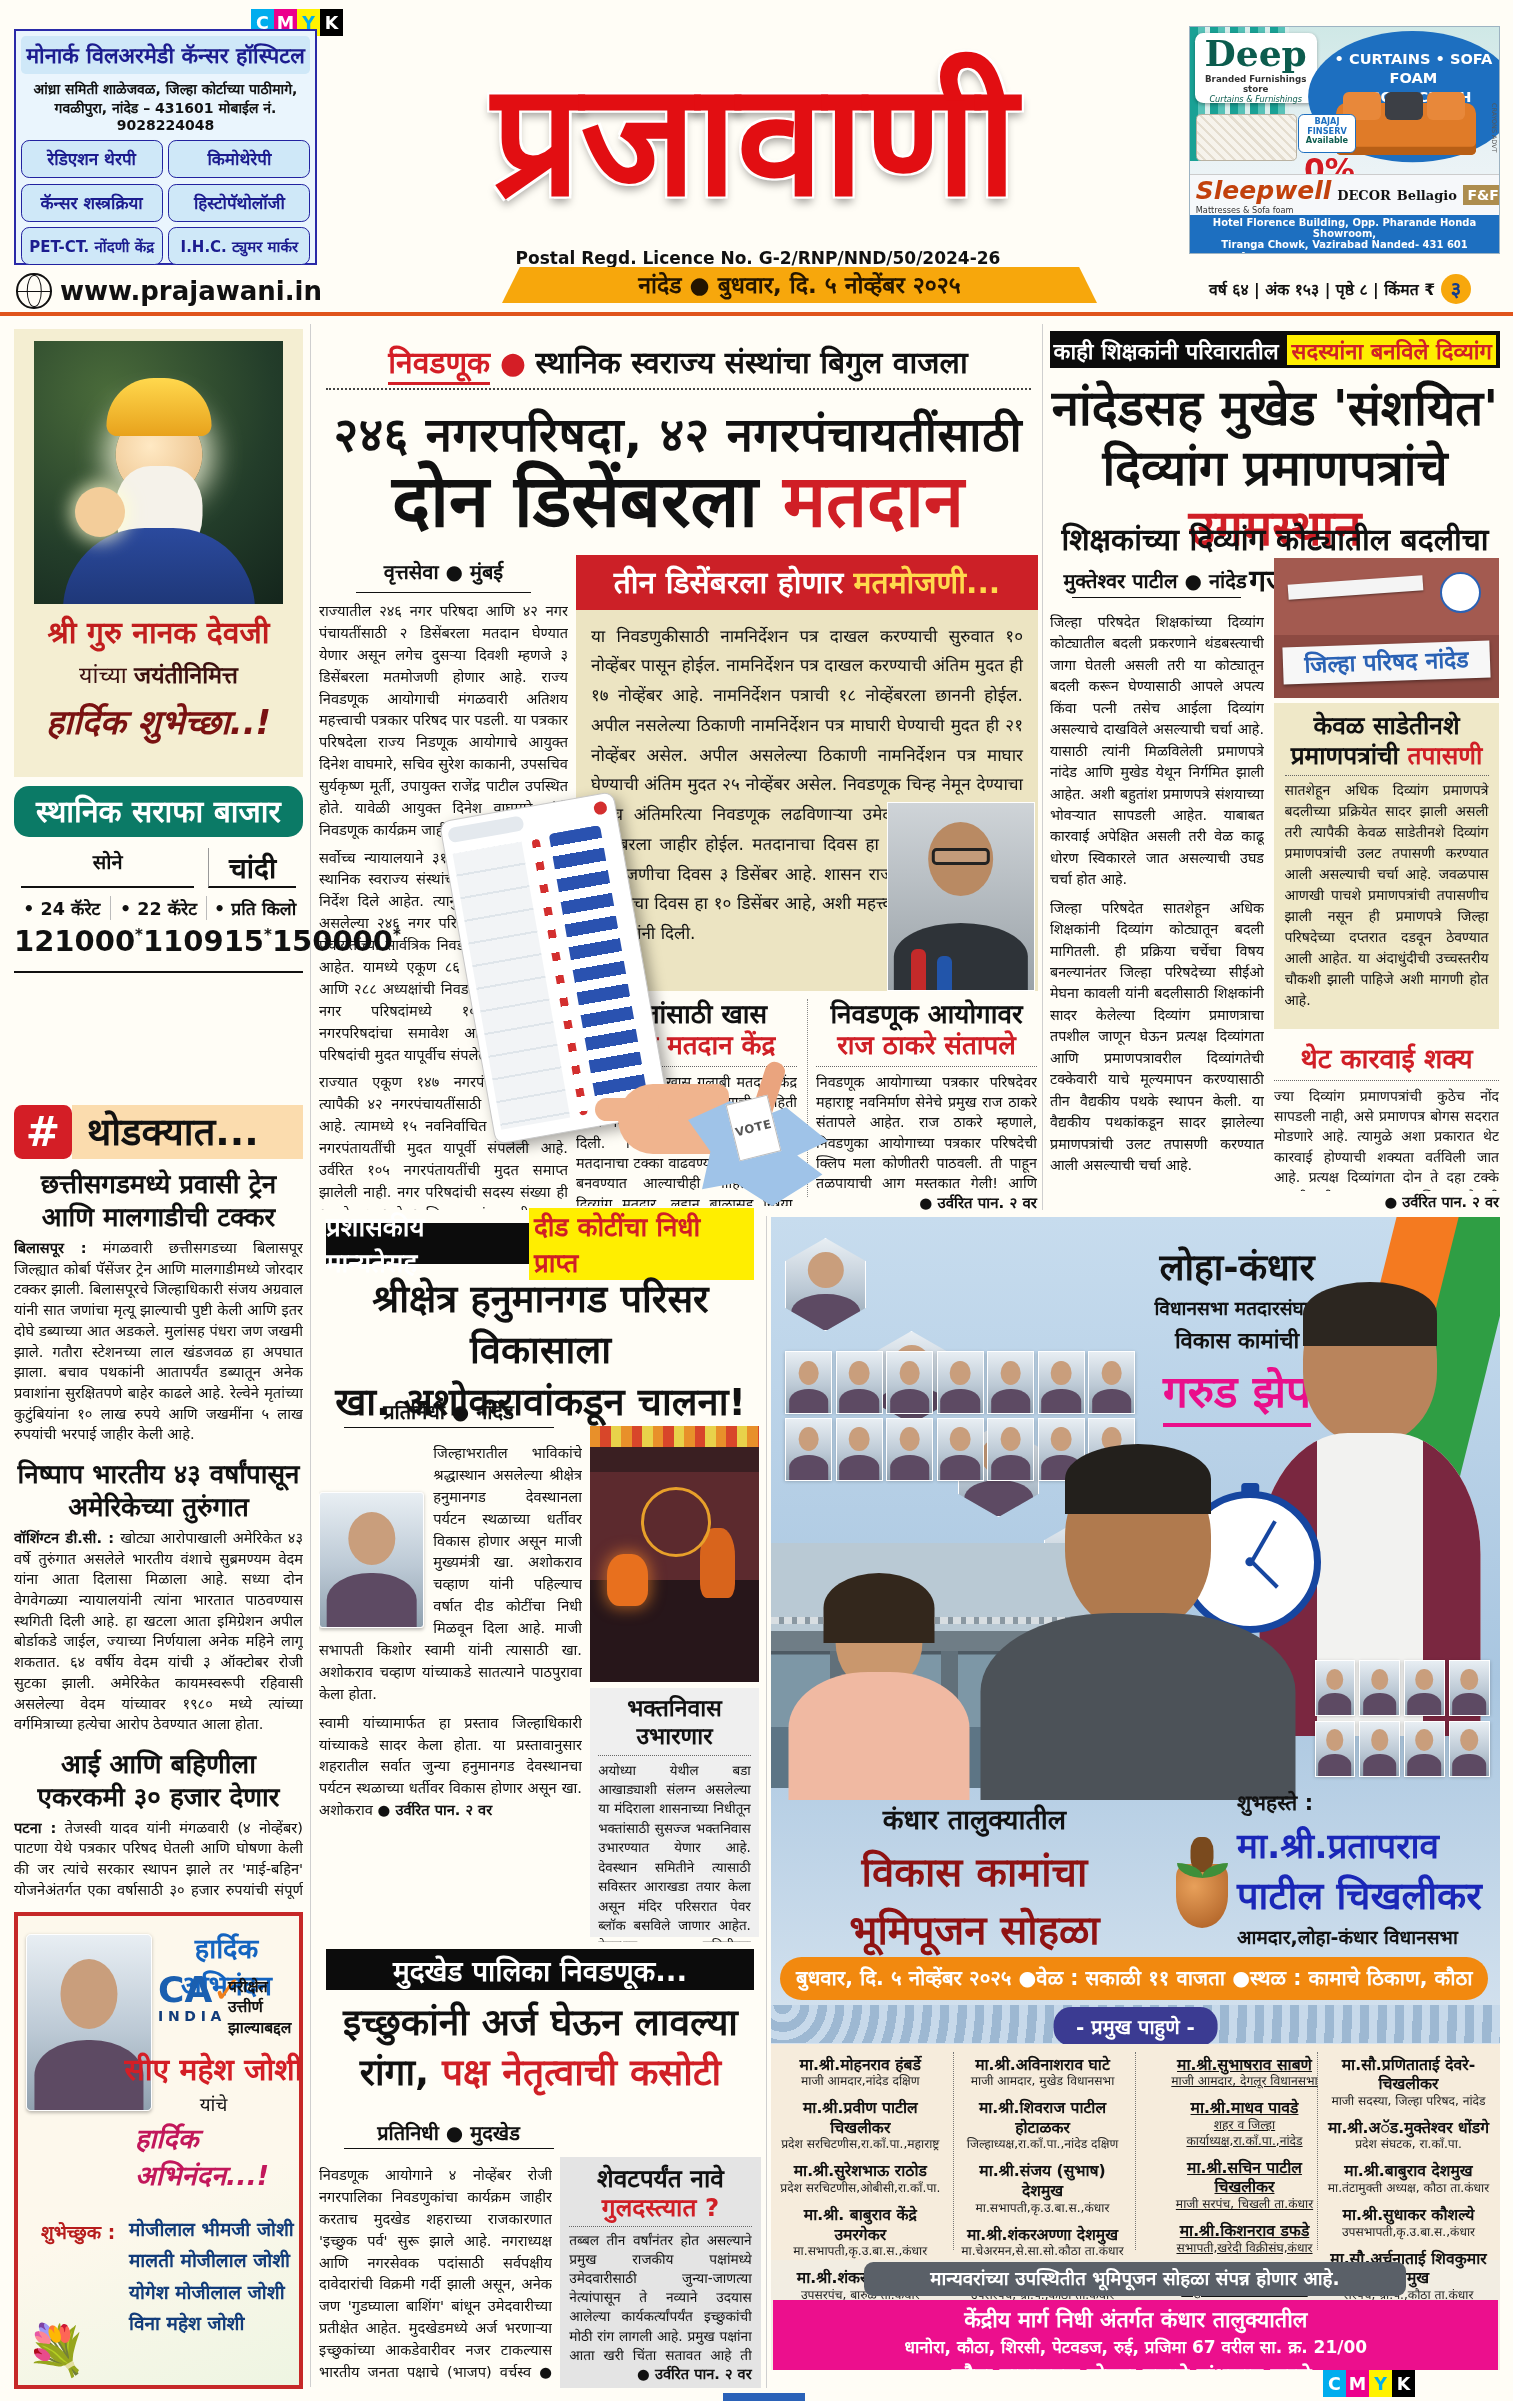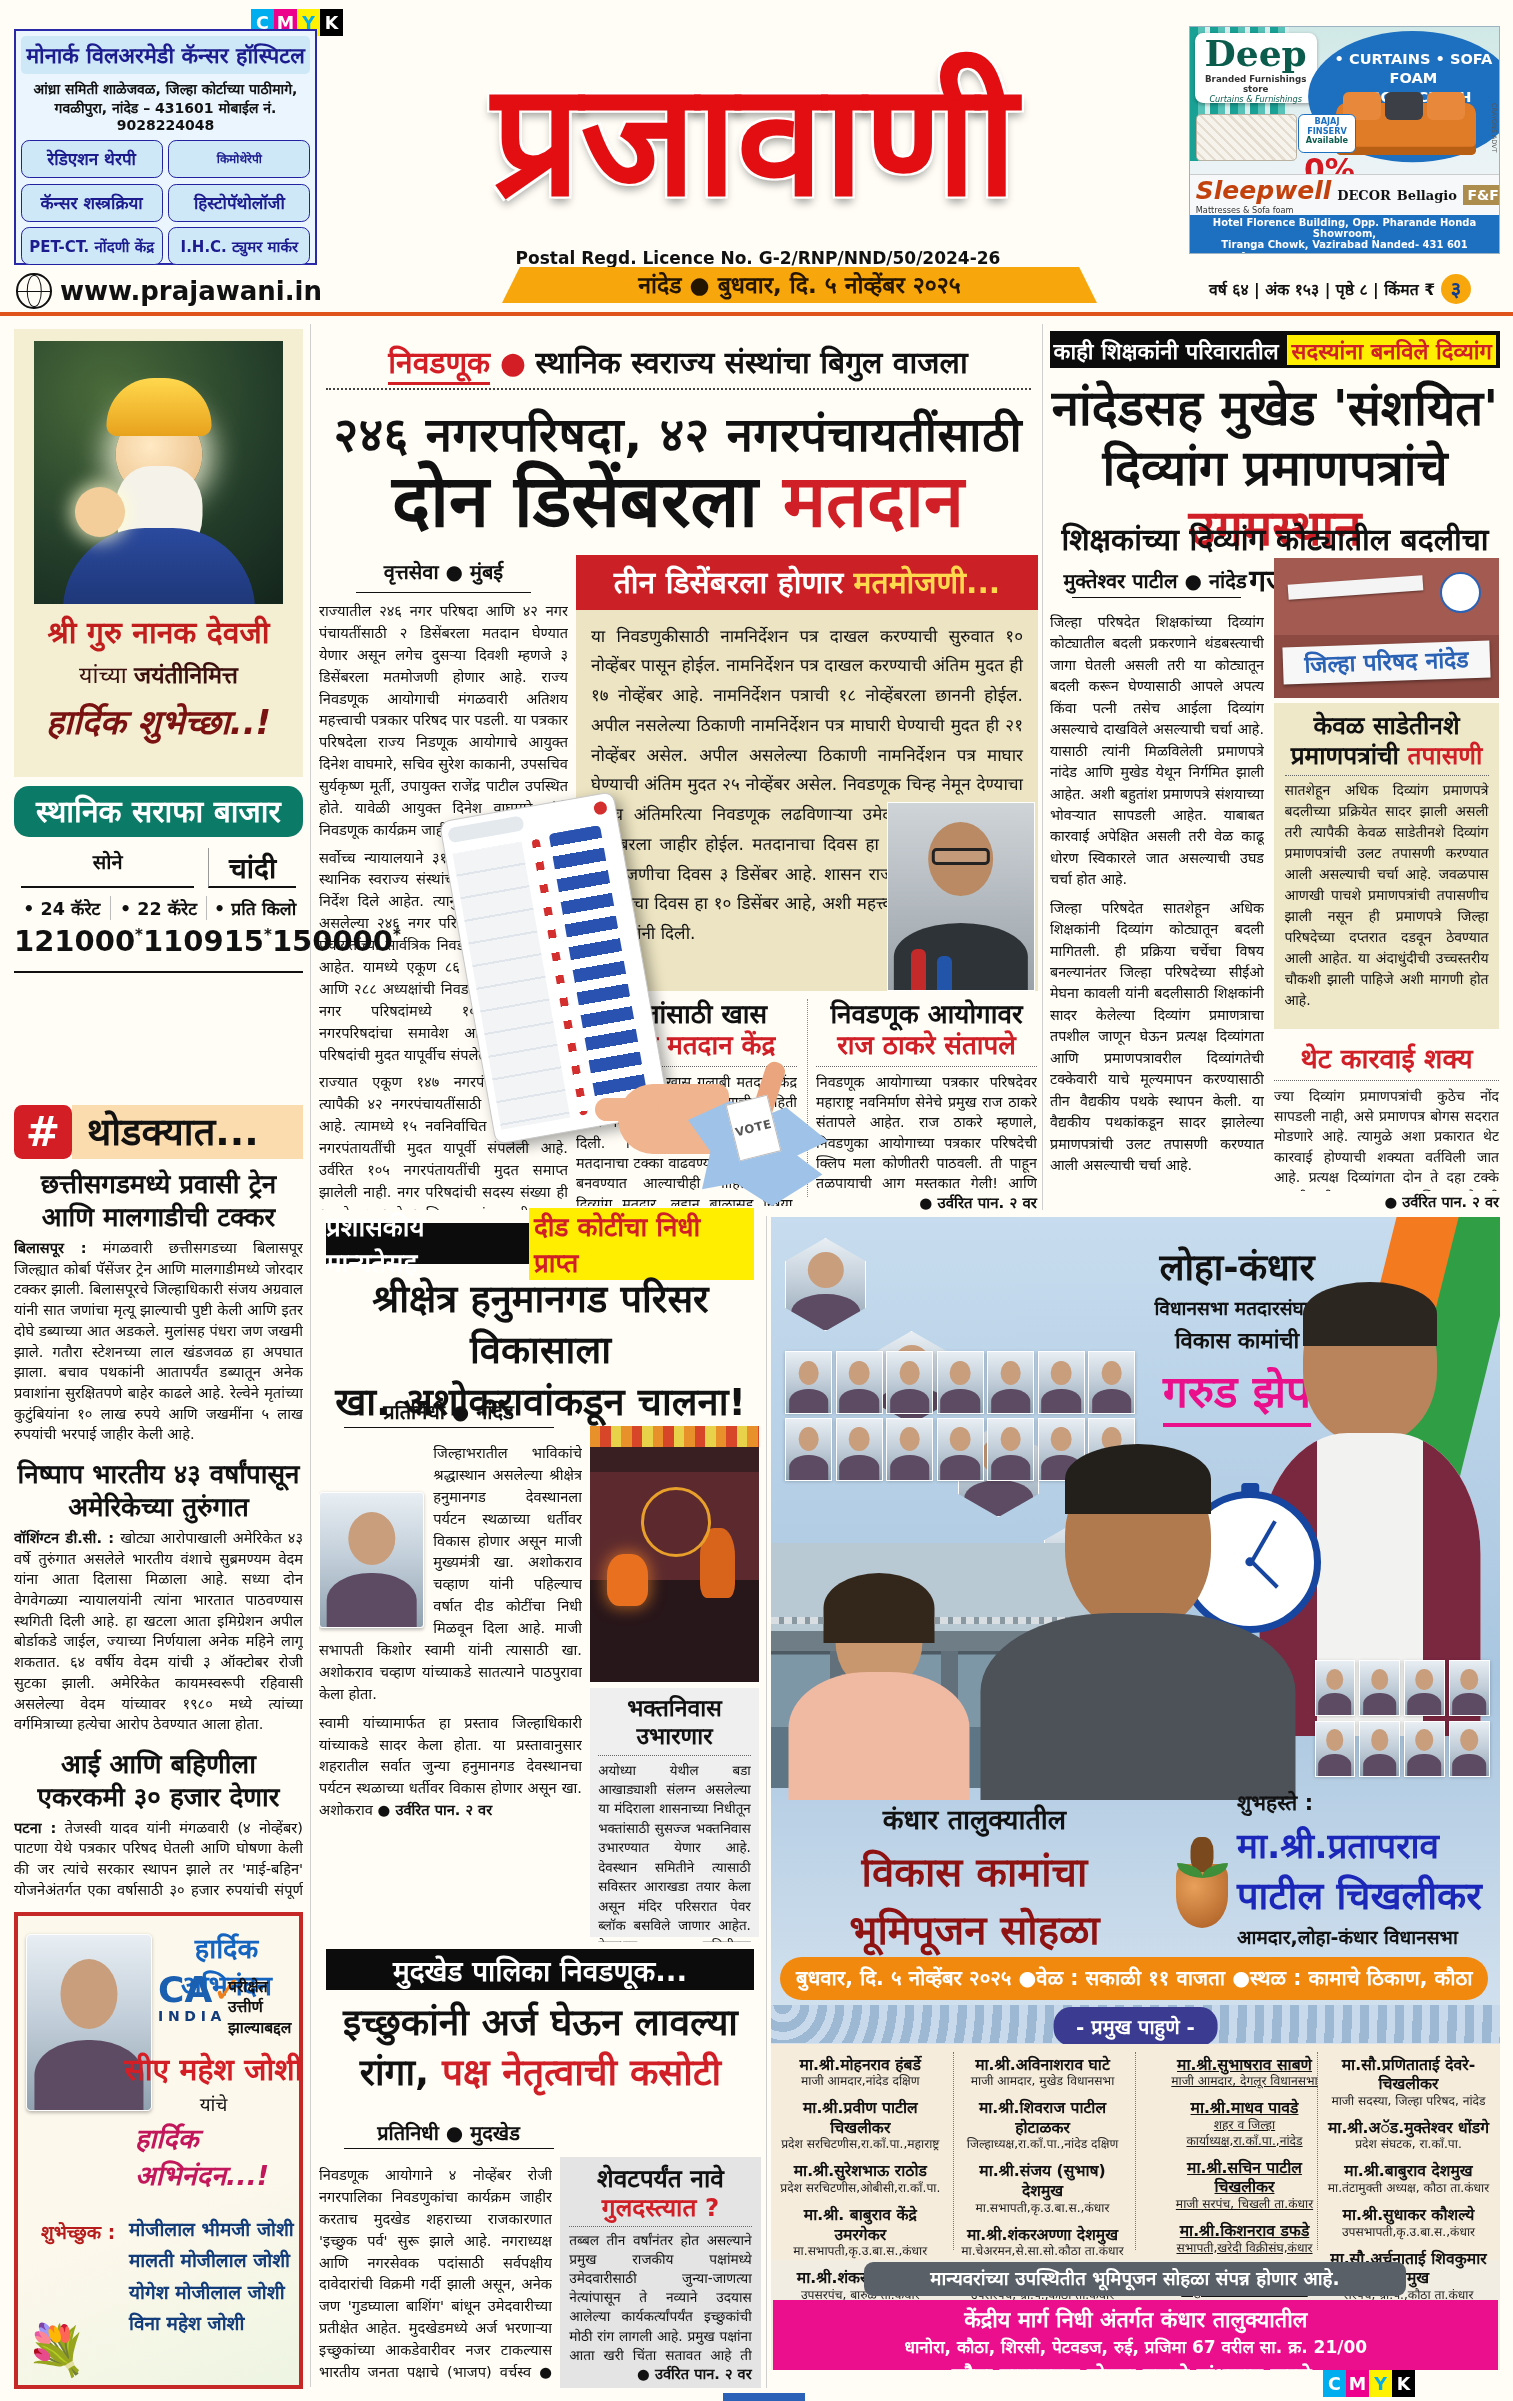--- a/index.html
+++ b/index.html
@@ -43,21 +43,21 @@
   <div class="abs" style="left:251px;top:9.3px;">
     <span class="sq" style="background:#00adee;">C</span><span class="sq" style="background:#ec008c;">M</span><span class="sq" style="background:#fff200;color:#00adee;">Y</span><span class="sq" style="background:#000;">K</span>
   </div>
 
   <div class="abs" style="left:14px;top:29px;width:303px;height:236px;border:2.9px solid #2a2aa8;background:#eaf5fd;padding:4.7px;box-sizing:border-box;">
     <div style="background:#cfe8f8;border-radius:4.7px;padding:4.7px 2.3px;color:#1c1c8f;font-weight:700;font-size:21.6px;text-align:center;">मोनार्क विलअरमेडी कॅन्सर हॉस्पिटल</div>
     <div class="ctr b" style="font-size:14px;margin-top:4.7px;">आंध्रा समिती शाळेजवळ, जिल्हा कोर्टाच्या पाठीमागे,</div>
     <div class="ctr b" style="font-size:14px;">गवळीपुरा, नांदेड – 431601 मोबाईल नं. 9028224048</div>
     <div style="display:grid;grid-template-columns:1fr 1fr;gap:5.8px;margin-top:7px;">
       <div class="svc" style="height:36px;font-size:17px;text-align:center;">रेडिएशन थेरपी</div>
-      <div class="svc" style="height:36px;font-size:12px;text-align:center;">किमोथेरेपी</div>
+      <div class="svc" style="height:36px;font-size:17px;text-align:center;">किमोथेरेपी</div>
       <div class="svc" style="height:36px;font-size:17px;">कॅन्सर शस्त्रक्रिया</div>
       <div class="svc" style="height:36px;font-size:17px;">हिस्टोपॅथोलॉजी</div>
       <div class="svc" style="height:36px;font-size:15px;">PET-CT. नोंदणी केंद्र</div>
       <div class="svc" style="height:36px;font-size:15px;">I.H.C. ट्युमर मार्कर</div>
     </div>
   </div>
 
   <div class="abs ctr" style="left:323px;top:35px;width:863px;height:210px;line-height:210px;font-size:156px;font-weight:700;color:#e20e12;text-shadow:-2.3px -2.3px 0 #fff,2.3px -2.3px 0 #fff,-2.3px 2.3px 0 #fff,2.3px 2.3px 0 #fff, 0 5.8px 8.2px rgba(0,0,0,.35);">प्रजावाणी</div>
   <div class="abs ctr b" style="left:513px;top:248px;width:490px;font-size:17px;">Postal Regd. Licence No. G-2/RNP/NND/50/2024-26</div>
 

